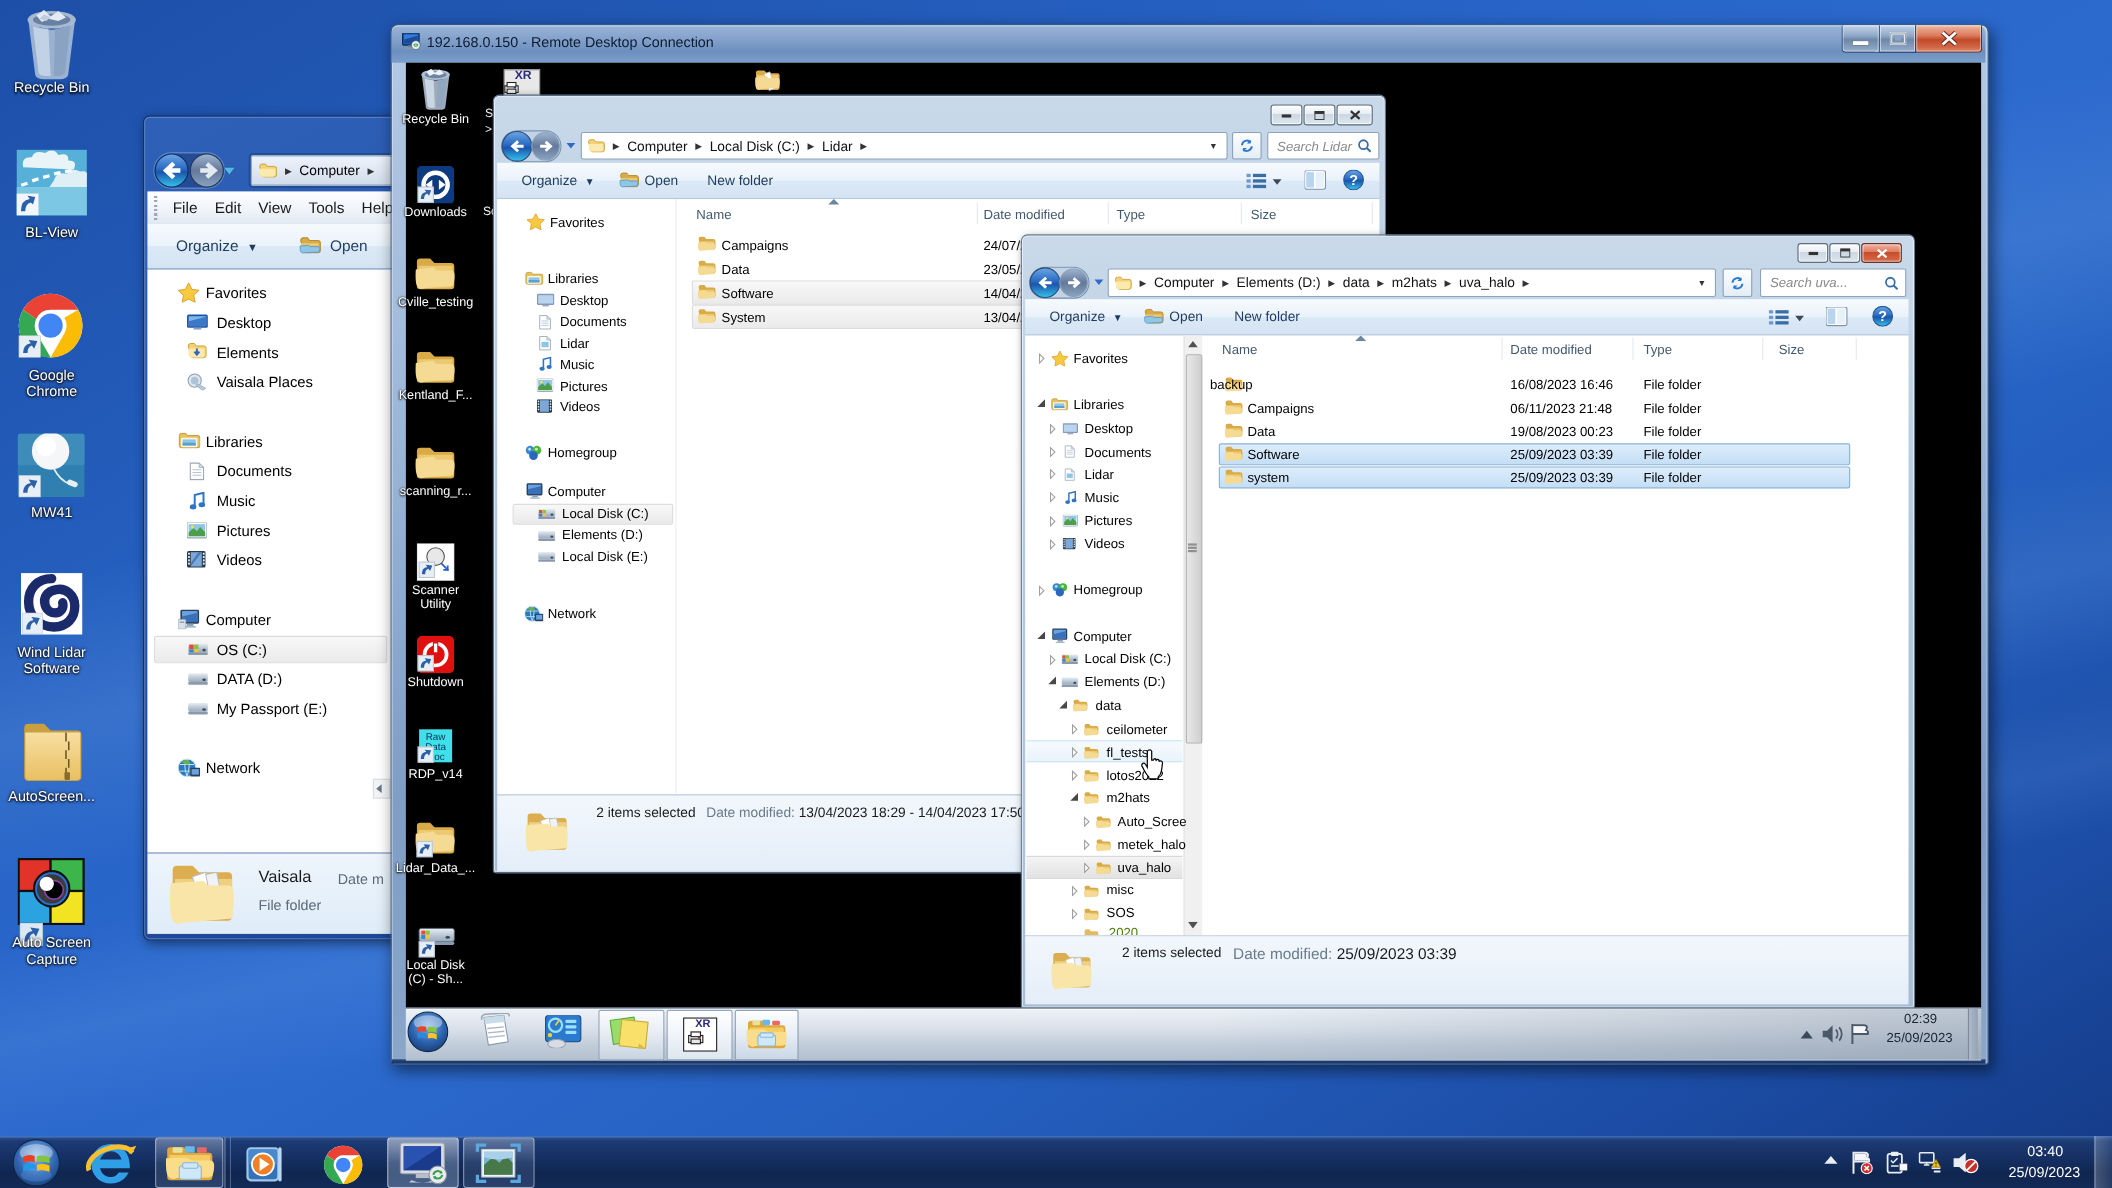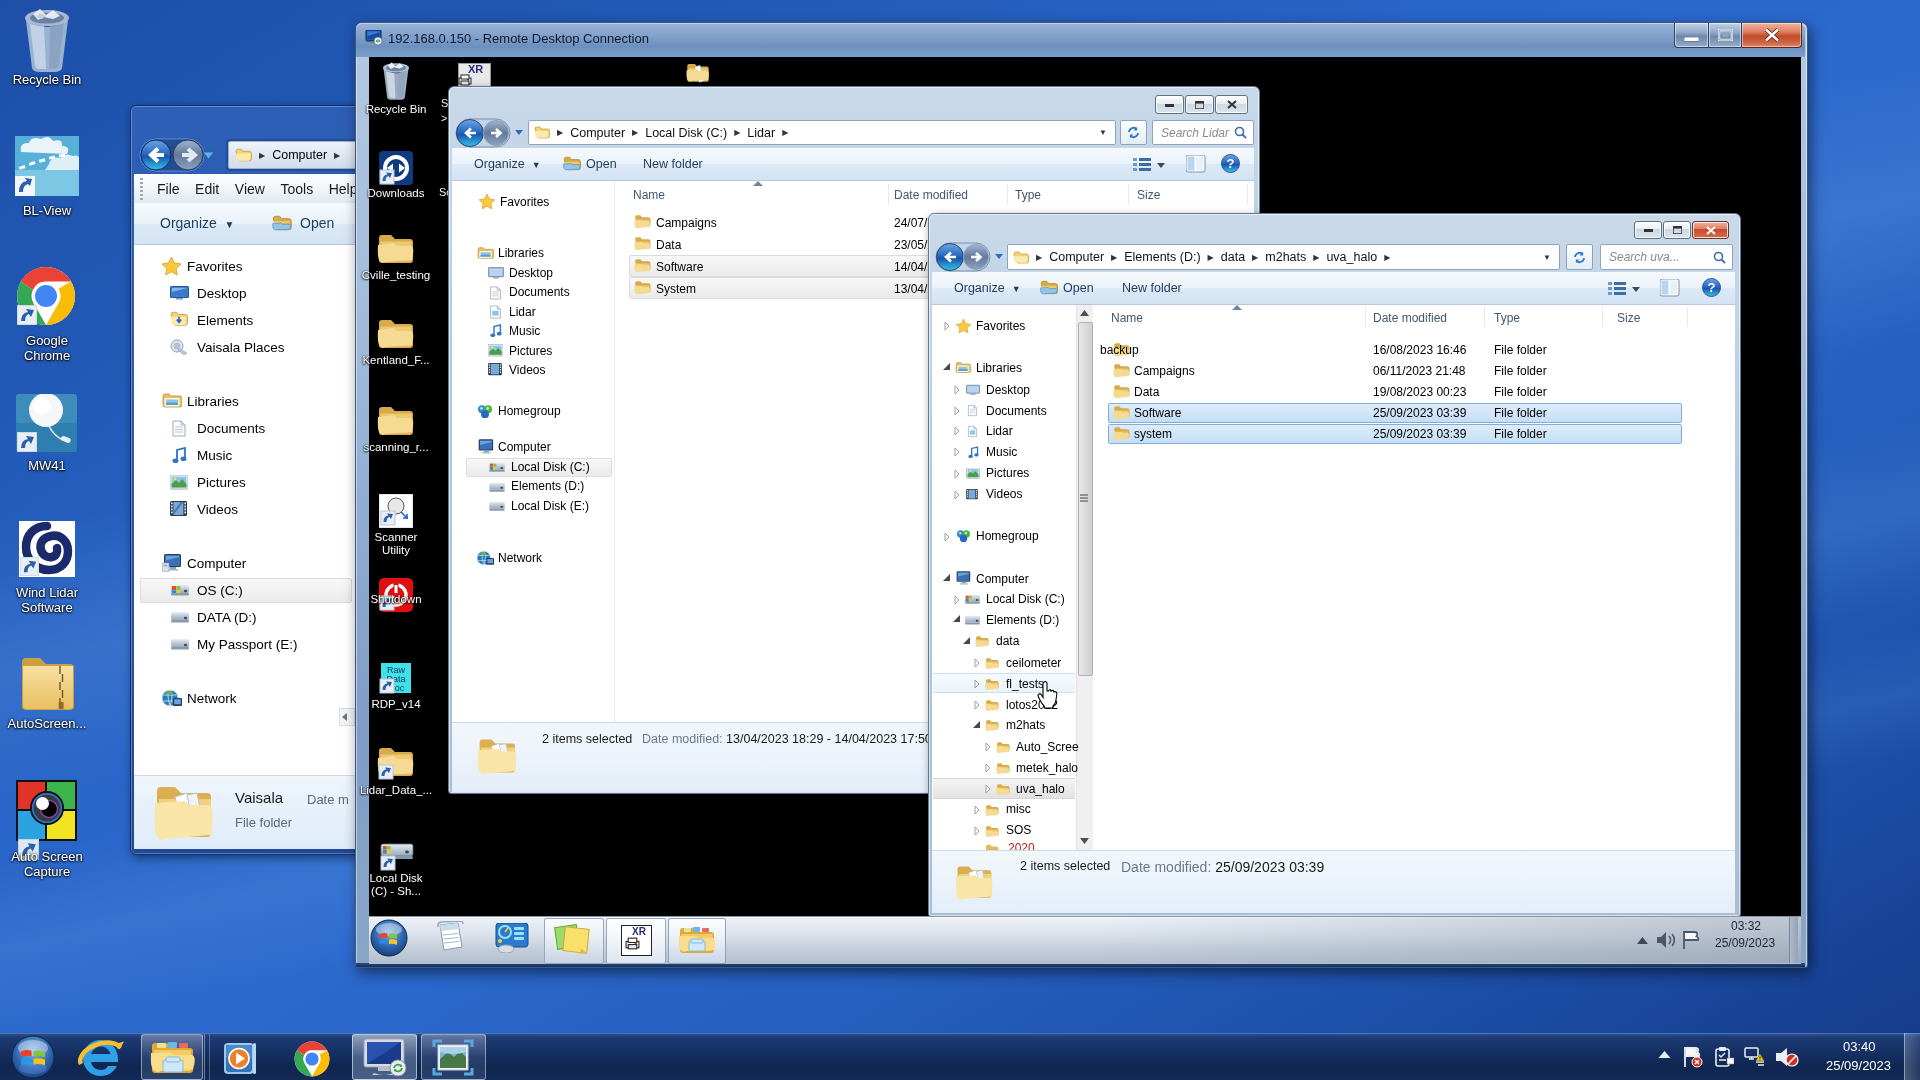--- a/index.html
+++ b/index.html
@@ -447,21 +447,21 @@
   <div class="rlabel" style="left:346px;top:531px;width:100px">Scanner<br>Utility</div>
 
   <svg class="abs" style="left:379px;top:578px" width="34" height="34" viewBox="0 0 34 34">
    <rect width="34" height="34" rx="5" fill="#e01010"></rect>
    <circle cx="17" cy="17" r="10" fill="none" stroke="#fff" stroke-width="3.4"></circle>
    <path d="M17 5 L17 16" stroke="#e01010" stroke-width="5"></path>
    <path d="M17 7 L17 15" stroke="#fff" stroke-width="3"></path>
    <rect x="1" y="18" width="14" height="14" fill="#e8eef5" stroke="#b9c6d4"></rect>
    <path d="M3.5 29 Q3.5 23 8.5 22.5 L7 20.5 L13 21 L11 26 L9.5 24 Q6.5 24.7 6.5 29 Z" fill="#2b5fa8"></path>
   </svg>
-  <div class="rlabel" style="left:346px;top:593px;width:100px">Shutdown</div>
+  <div class="rlabel" style="left:346px;top:615px;width:100px">Shutdown</div>
 
   <svg class="abs" style="left:379px;top:661px" width="34" height="34" viewBox="0 0 34 34">
    <rect x="2" y="2" width="30" height="30" fill="#40e0e8"></rect>
    <text x="17" y="12" font-size="9" fill="#0a3a60" text-anchor="middle" font-family="Liberation Sans">Raw</text>
    <text x="17" y="21" font-size="9" fill="#0a3a60" text-anchor="middle" font-family="Liberation Sans">Data</text>
    <text x="19" y="30" font-size="9" fill="#0a3a60" text-anchor="middle" font-family="Liberation Sans">roc</text>
    <rect x="1" y="18" width="14" height="14" fill="#e8eef5" stroke="#b9c6d4"></rect>
    <path d="M3.5 29 Q3.5 23 8.5 22.5 L7 20.5 L13 21 L11 26 L9.5 24 Q6.5 24.7 6.5 29 Z" fill="#2b5fa8"></path>
   </svg>
   <div class="rlabel" style="left:346px;top:698px;width:100px">RDP_v14</div>
@@ -1125,21 +1125,21 @@
       </svg>
   <svg class="abs" style="left:985px;top:825px" width="14" height="12" viewBox="0 0 16 13">
         <path d="M1 3 q0-2 2-2 h3 l1.5 2 h6 q2 0 2 2 v5 q0 2-2 2 h-8.5 q-2 0-2-2 z" fill="#d8ab48"></path>
         <path d="M1.2 5 h13.1 v5 q0 1.8-2 1.8 h-9 q-2 0-2-1.8 z" fill="#ecc970"></path>
         <path d="M.5 6 q-.5 6.5 1.5 7 q.7.7 2.2 0 l10.3-.8 q1.5-5-.5-5.5 l-5.5 0 -1.5-1.2z" fill="#f4da92"></path>
       </svg>
   <div class="navtxt" style="left:1006px;top:823px">SOS</div>
   <svg class="abs" style="left:985px;top:844px" width="14" height="6" viewBox="0 0 16 7">
         <path d="M1 3 q0-2 2-2 h3 l1.5 2 h6 q2 0 2 2 v2 h-14.5z" fill="#e2ba60"></path>
       </svg>
-  <div class="navtxt" style="left:1008px;top:841px;height:9px;overflow:hidden;color:#b91c1c">2020</div>
+  <div class="navtxt" style="left:1008px;top:841px;height:9px;overflow:hidden;color:#4d7c0f">2020</div>
 
   <svg class="abs" style="left:1036px;top:681px" width="24" height="28" viewBox="0 0 24 28">
    <path d="M8 1 Q10 0 11 2 L11 10 L12.5 10 Q13 8.5 14.5 8.8 L15 10.2 Q16 9 17.3 9.6 L17.8 11 Q19 10.2 20 11 Q21 11.8 20.8 13 L20 19 Q19.5 23 17 25 L16.8 27 L8.5 27 L8.2 25 Q6 23 4.5 20 L2.2 15.5 Q1.5 13.8 3 13 Q4.5 12.4 5.5 14 L7 16.5 L7 3 Q7 1.5 8 1Z" fill="#fff" stroke="#000" stroke-width="1.1"></path>
   </svg>
 
   <div class="statbar" style="left:932px;top:850px;width:803px;height:62px;"></div>
   <svg class="abs" style="left:955px;top:856px" width="40" height="52" viewBox="0 0 64 66">
    <path d="M4 12 q0-4 4-4 h14 l6 6 h26 q4 0 4 4 v36 q0 4-4 4 h-46 q-4 0-4-4z" fill="#dcae50"></path>
    <path d="M6 20 h52 v32 q0 3-3 3 h-46 q-3 0-3-3z" fill="#eed080"></path>
    <path d="M22 18 l12-4 10 38 -12 4z" fill="#fff" stroke="#b8c0c8"></path>
@@ -1229,21 +1229,21 @@
         <path d="M6.5 1 L12 8 L1 8 Z" fill="#3a4a5c"></path>
       </svg>
   <svg class="abs" style="left:1656px;top:931px" width="21" height="18" viewBox="0 0 21 18">
         <path d="M1 6 h4 l5-5 v16 l-5-5 h-4z" fill="#4a5868"></path>
         <path d="M13 5 a6 6 0 0 1 0 8 M16 3 a9 9 0 0 1 0 12" stroke="#4a5868" stroke-width="1.6" fill="none"></path>
       </svg>
   <svg class="abs" style="left:1682px;top:930px" width="18" height="20" viewBox="0 0 18 20">
         <path d="M2 1 V19 M2 2 h10 q4 0 3 3 l-1 2 q3 0 2 3 h-14" fill="none" stroke="#4a5868" stroke-width="1.8"></path>
         <path d="M3 3 h9 q3 0 2 2 l-1 2 q3 0 2 2 h-12z" fill="#f4f6f8"></path>
       </svg>
-  <div class="tw" style="left:1731px;top:919px;font-size:12px;color:#1a2636">03:32</div>
+  <div class="tw" style="left:1731px;top:919px;font-size:12px;color:#1a2636">02:39</div>
   <div class="tw" style="left:1715px;top:936px;font-size:12px;color:#1a2636">25/09/2023</div>
   <div class="abs" style="left:1789px;top:917px;width:8px;height:46px;background:linear-gradient(90deg,#aeb9c8,#93a2b4);border-left:1px solid #7a8a9e;"></div>
  </div>
 </div>
 
 <div id="host-taskbar">
  <div class="abs" style="left:0;top:1033px;width:1920px;height:47px;
   background:linear-gradient(#2c4e8c,#1c3a74 8%,#142e60 45%,#102650 70%,#132b58);
   border-top:1px solid #4a74b4;"></div>
  <svg class="abs" style="left:11px;top:1035px" width="44" height="44" viewBox="0 0 44 44">

